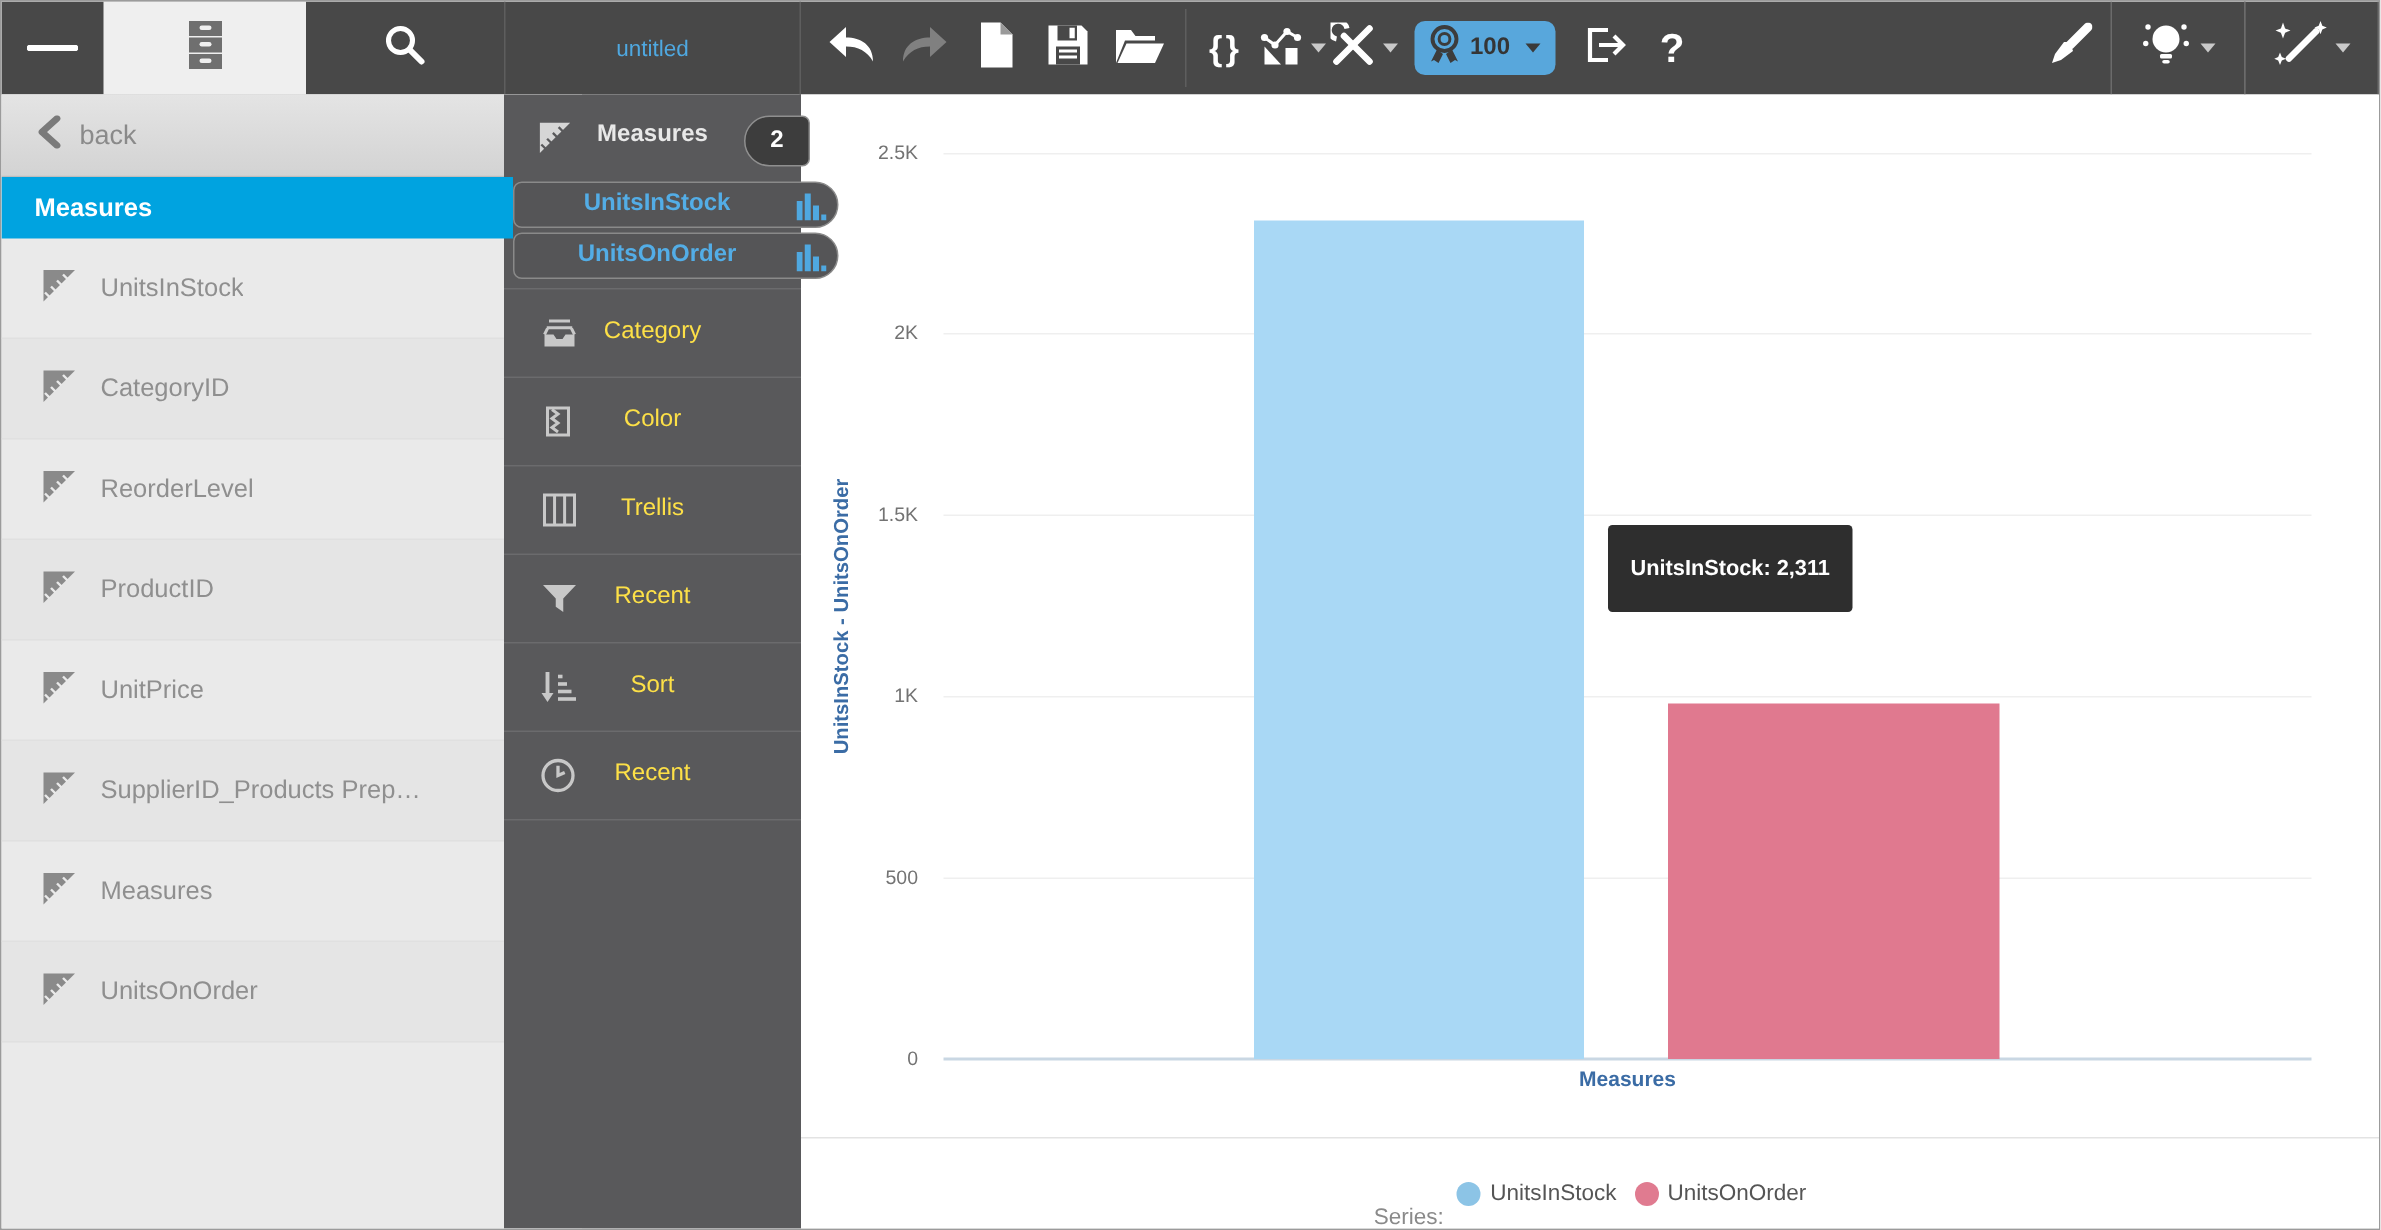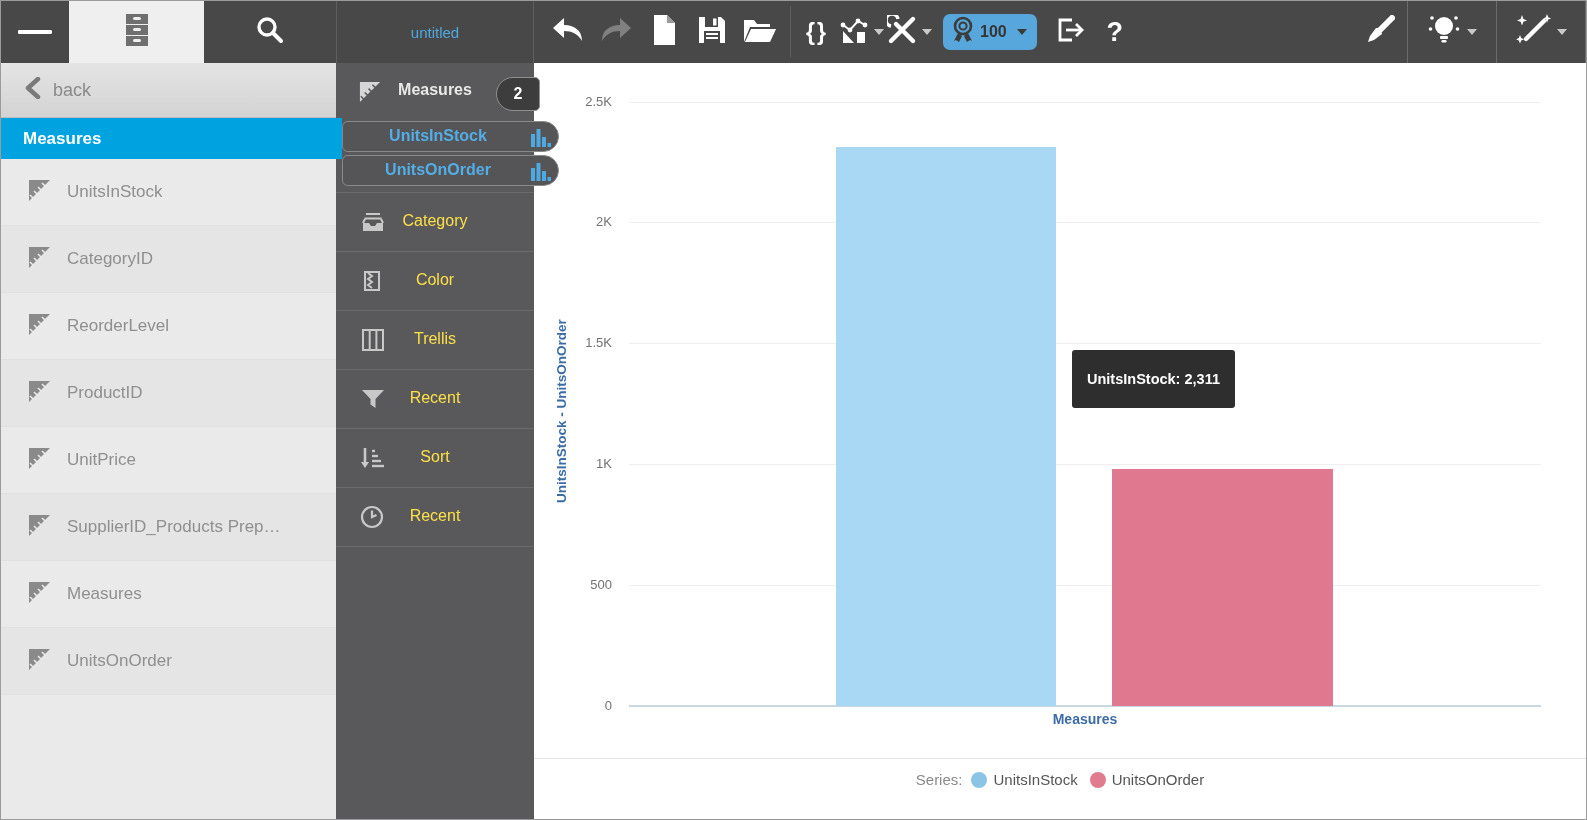--- a/index.html
+++ b/index.html
@@ -63,21 +63,21 @@
   .gridline { position:absolute; left:95px; width:912px; height:1px; background:#efefef; }
   .tick-label { position:absolute; left:18px; width:60px; text-align:right; color:#737373; font-size:13px; }
   #zero-line { position:absolute; left:95px; width:912px; height:2px; top:642px; background:#c9d7e3; }
   .bar { position:absolute; }
   #y-axis-title { position:absolute; left:27px; top:348px; transform:translate(-50%,-50%) rotate(-90deg); white-space:nowrap; color:#3b6ca5; font-size:13.5px; font-weight:bold; }
   #x-axis-label { position:absolute; left:95px; width:912px; top:648px; text-align:center; color:#3b6ca5; font-size:14px; font-weight:bold; }
   #tooltip { position:absolute; left:538px; top:287px; background:#2e2e2e; border-radius:3px; color:#fff; font-size:14.5px; font-weight:bold; padding:21px 15px; white-space:nowrap; }
   #cursor { position:absolute; left:493px; top:248px; }
   #legend-sep { position:absolute; left:0; right:0; top:695px; height:1px; background:#e3e3e3; }
   #legend { position:absolute; left:0; right:0; top:708px; display:flex; align-items:center; justify-content:center; gap:9px; }
-  #legend .prefix { color:#8a8a8a; font-size:15px; }
+  #legend .prefix { color:#8a8a8a; font-size:15px;margin-top:32px; }
   .legend-entry { display:flex; align-items:center; gap:6px; cursor:pointer; }
   .legend-dot { width:16px; height:16px; border-radius:50%; display:inline-block; }
   .legend-label { color:#555; font-size:15px; }
 </style>
 </head>
 <body>
 
 <div id="app">
 
   <header id="toolbar">

